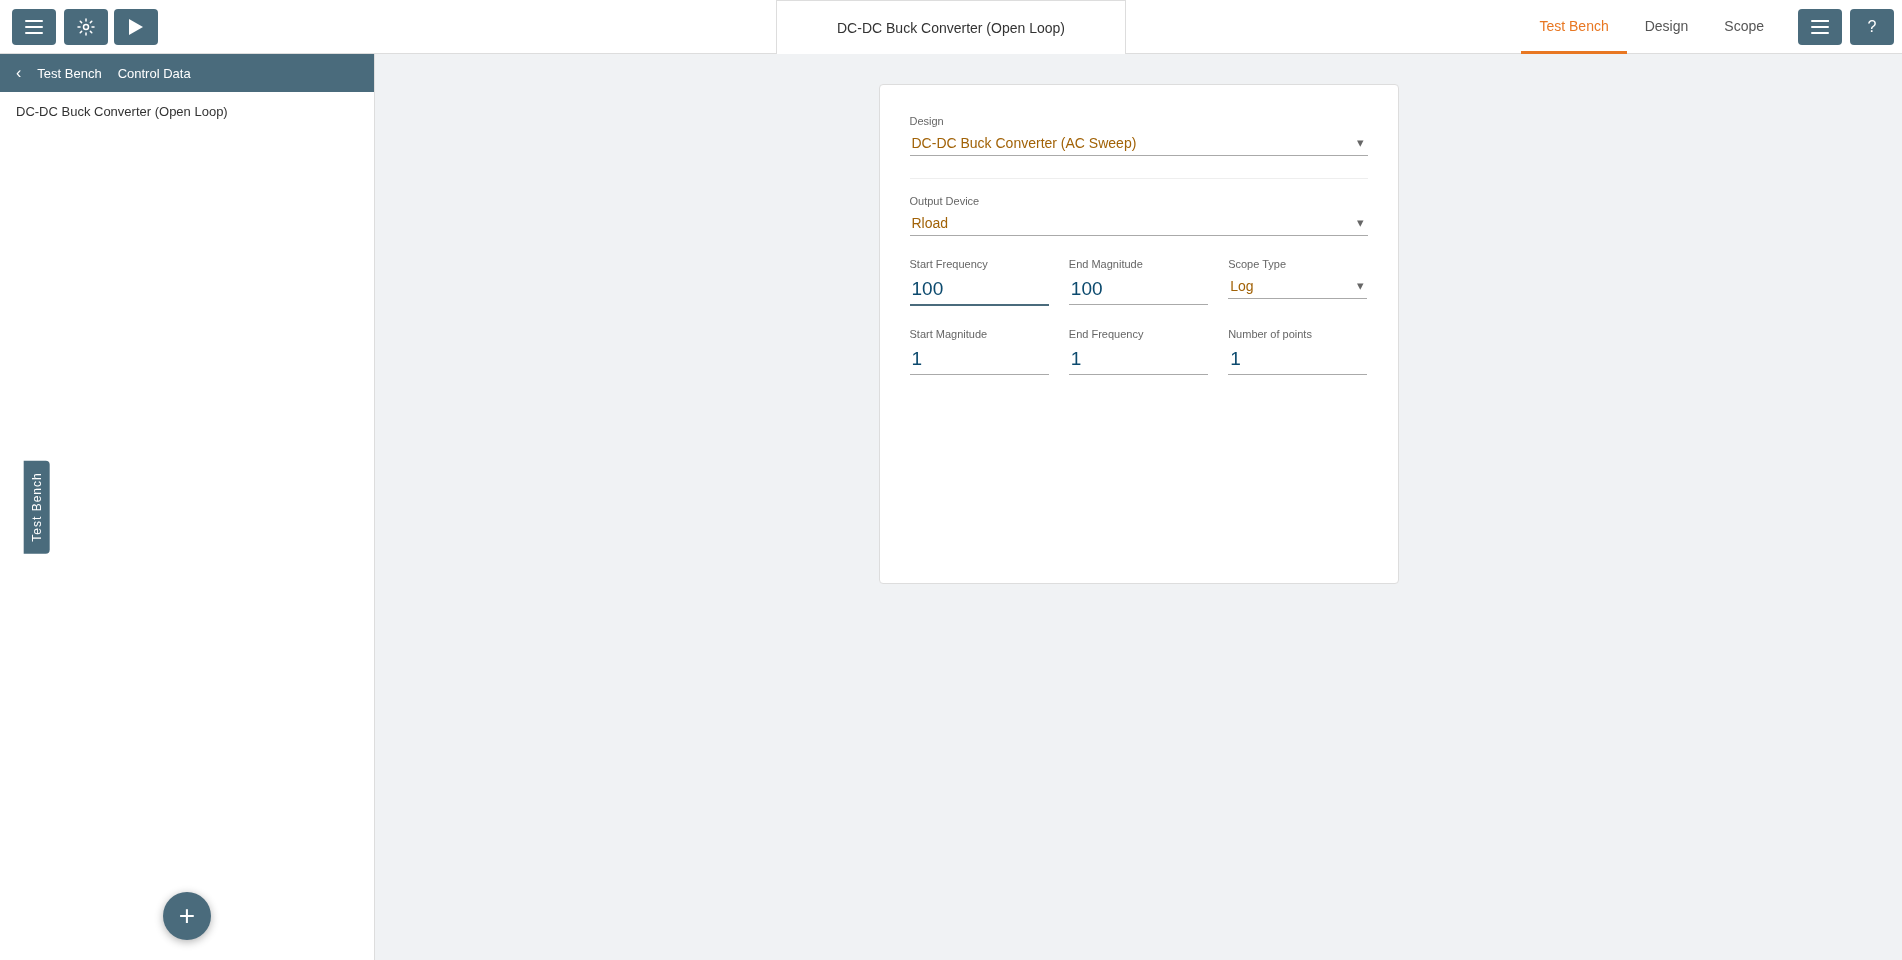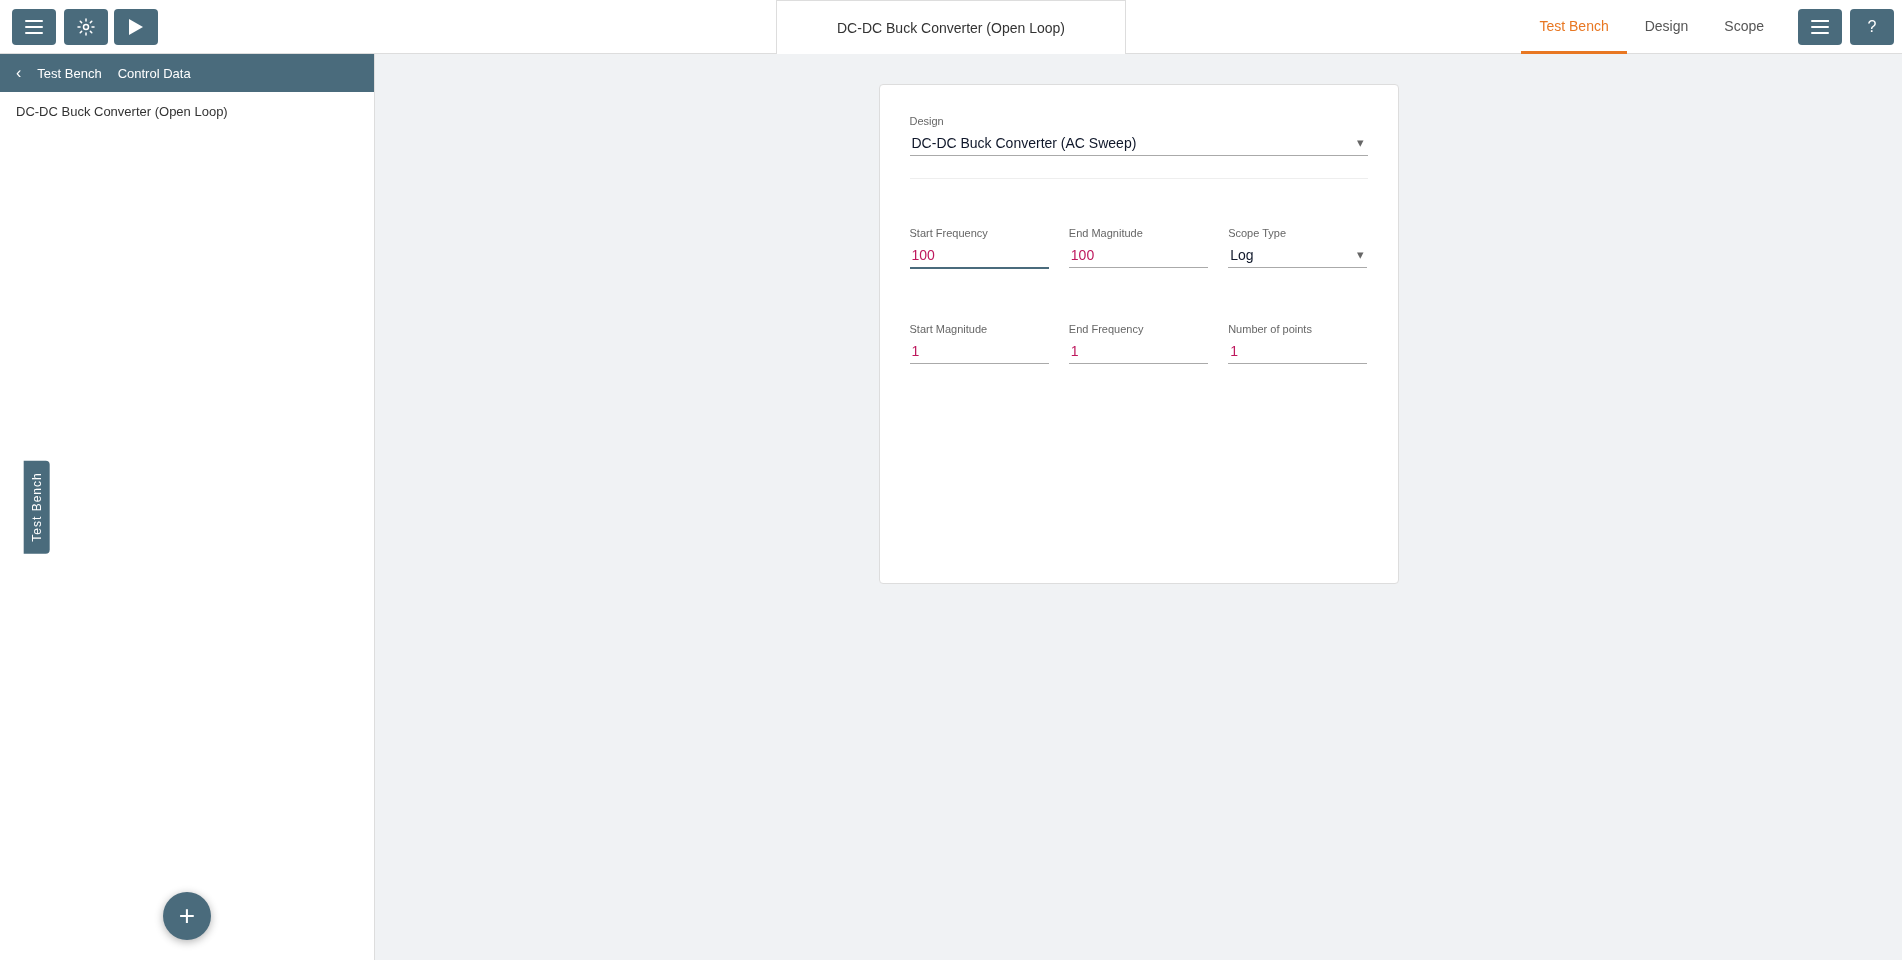--- a/index.html
+++ b/index.html
@@ -228,21 +228,21 @@
     .select-wrapper {
       position: relative;
       width: 100%;
     }
     .select-wrapper select {
       width: 100%;
       border: none;
       border-bottom: 1px solid #aaa;
       padding: 4px 2px;
       font-size: 14px;
-      color: #0f172a;
+      color: #a16207;
       background: transparent;
       cursor: pointer;
       appearance: none;
       outline: none;
     }
     .select-wrapper::after {
       content: '▾';
       position: absolute;
       right: 4px;
       top: 4px;
@@ -252,32 +252,31 @@
     .two-col {
       display: flex;
       gap: 20px;
     }
     .two-col .form-field {
       flex: 1;
     }
     .three-col {
       display: flex;
       gap: 20px;
-      margin-top: 32px;
     }
     .three-col .form-field {
       flex: 1;
     }
     .form-input {
       width: 100%;
       border: none;
       border-bottom: 1px solid #aaa;
       padding: 4px 2px;
-      font-size: 14px;
-      color: #be185d;
+      font-size: 19px;
+      color: #0c4a6e;
       background: transparent;
       outline: none;
     }
     .form-input.active-input {
       border-bottom: 2px solid #4a6b7c;
     }
     .divider {
       height: 1px;
       background: #eee;
       margin: 8px 0 16px 0;
@@ -365,20 +364,28 @@
           <select>
             <option>DC-DC Buck Converter (AC Sweep)</option>
           </select>
         </div>
       </div>
 
 
       <div class="divider"></div>
 
       <div class="two-col">
+        <div class="form-field">
+          <label class="form-label">Output Device</label>
+          <div class="select-wrapper">
+            <select>
+              <option>Rload</option>
+            </select>
+          </div>
+        </div>
       </div>
 
       <div class="three-col">
         <div class="form-field">
           <label class="form-label">Start Frequency</label>
           <input class="form-input active-input" type="text" value="100" style="">
         </div>
         <div class="form-field">
           <label class="form-label">End Magnitude</label>
           <input class="form-input" type="text" value="100" style="">

